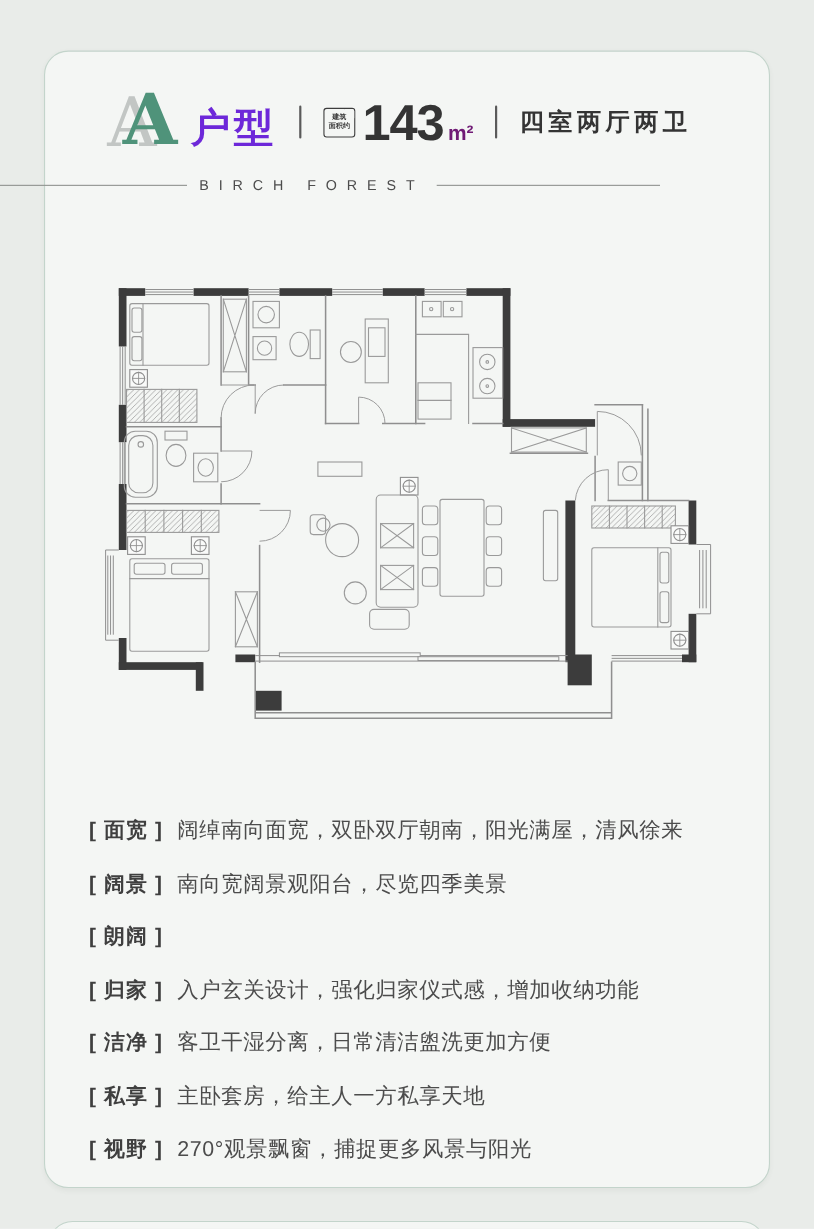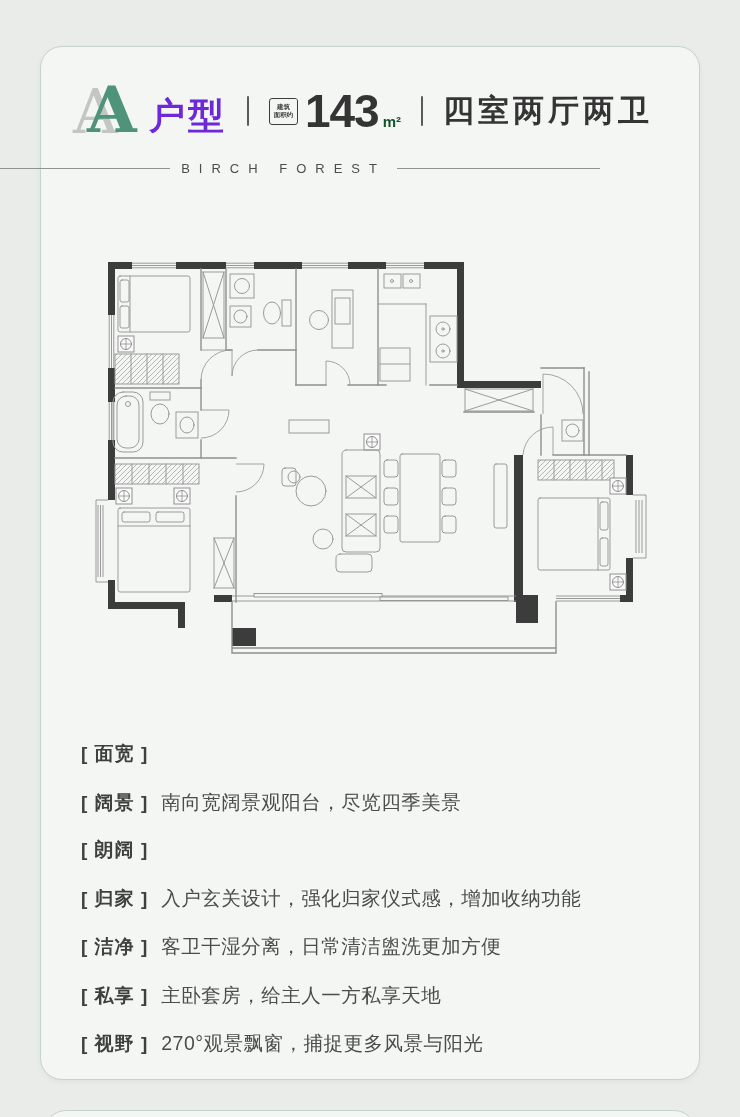--- a/index.html
+++ b/index.html
@@ -45,22 +45,22 @@
   }
   .area-badge::after{
     content:"";position:absolute;top:-6px;right:-6px;width:12px;height:12px;
     background:#f4f6f4;border-left:1.5px solid #3d3d3d;transform:rotate(45deg);
   }
   .area-badge span{
     display:block;font-size:7px;line-height:8px;color:#3d3d3d;font-weight:bold;
     text-align:center;letter-spacing:0;transform:scale(.92);
   }
   .area-value{font-size:46px;font-weight:bold;color:#343434;line-height:1;letter-spacing:-1px;}
-  .area-unit{font-size:15px;font-weight:600;color:#14532d;margin-left:4px;}
-  .rooms-label{font-size:31px;color:#343434;font-weight:600;letter-spacing:4px;}
+  .area-unit{font-size:19px;font-weight:600;color:#701a75;margin-left:4px;}
+  .rooms-label{font-size:22px;color:#343434;font-weight:600;letter-spacing:4px;}
   
   .brand-row{
     position:absolute;left:0;top:158px;width:600px;height:20px;
     display:flex;justify-content:center;align-items:center;
   }
   .brand-line{height:1px;background:#8f938f;}
   .brand-line.left{width:181px;margin-right:11px;}
   .brand-line.right{width:216px;margin-left:11px;}
   .brand-text{
     font-size:13px;color:#4c4c4c;letter-spacing:9px;font-weight:500;white-space:nowrap;
@@ -295,20 +295,21 @@
       <rect x="514" y="288" width="8" height="28" rx="2"></rect>
       <use href="#lamp" x="524" y="228"></use>
       <use href="#lamp" x="524" y="324"></use>
     </g>
   </g>
 </svg>
 
 <div class="features">
   <div class="feat">
     <span class="feat-label">[ 面宽 ]</span>
+    <span class="feat-desc">阔绰南向面宽，双卧双厅朝南，阳光满屋，清风徐来</span>
   </div>
   <div class="feat">
     <span class="feat-label">[ 阔景 ]</span>
     <span class="feat-desc">南向宽阔景观阳台，尽览四季美景</span>
   </div>
   <div class="feat">
     <span class="feat-label">[ 朗阔 ]</span>
   </div>
   <div class="feat">
     <span class="feat-label">[ 归家 ]</span>

